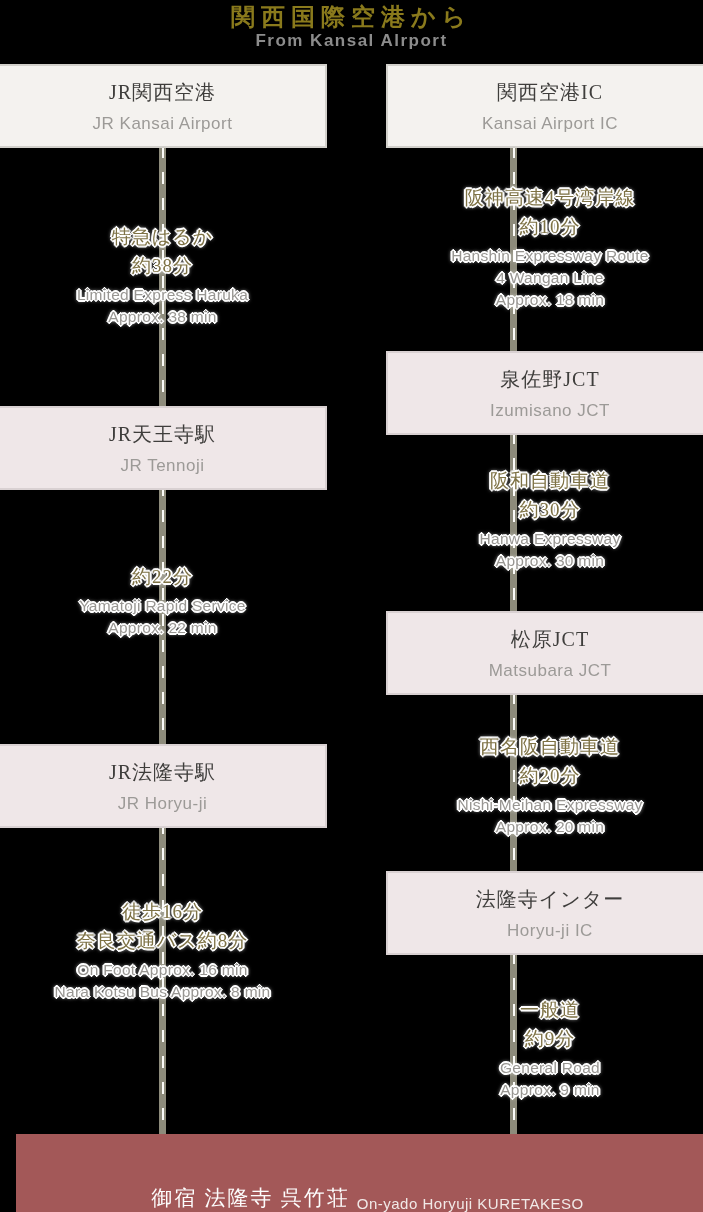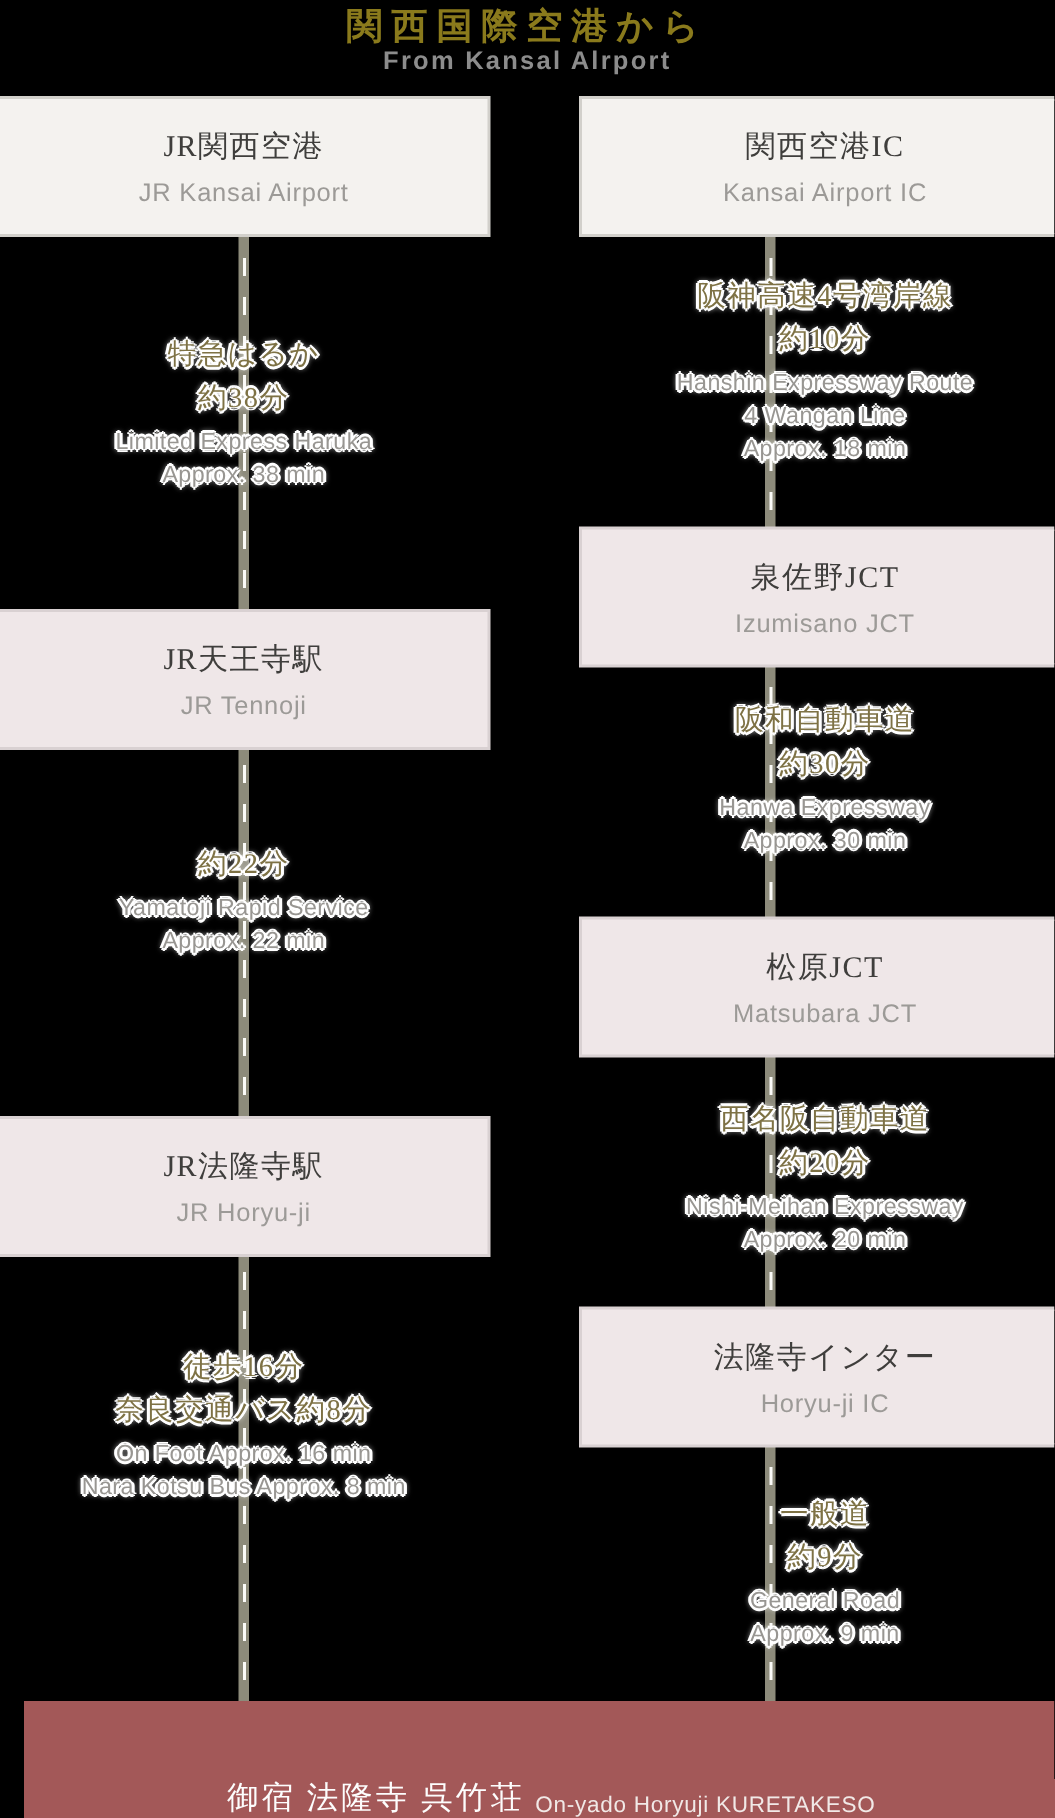--- a/index.html
+++ b/index.html
@@ -23,21 +23,21 @@
   }
   .road::after{
     content:"";position:absolute;left:50%;top:0;bottom:0;width:2px;
     transform:translateX(-50%);
     background:repeating-linear-gradient(to bottom,#fbfbf8 0 12px,transparent 12px 26px);
   }
   .road.left{left:159px;}
   .road.right{left:510px;}
   
   .stop{
-    position:absolute;height:90px;z-index:2;
+    position:absolute;height:80px;z-index:2;
     display:flex;flex-direction:column;align-items:center;justify-content:center;
     text-align:center;gap:8px;
   }
   .col-l{left:0;width:325px;}
   .col-r{left:352px;width:324px;margin-left:36px;}
   .stop.white{background:#f4f2ef;box-shadow:0 0 0 2px #d2d0cb;}
   .stop.pink{background:#efe7e8;box-shadow:0 0 0 2px #d9d1d2;}
   .stop .ja{
     font-family:"Liberation Serif","DejaVu Serif",serif;
     font-size:20px;letter-spacing:1px;color:#3f3e3c;

